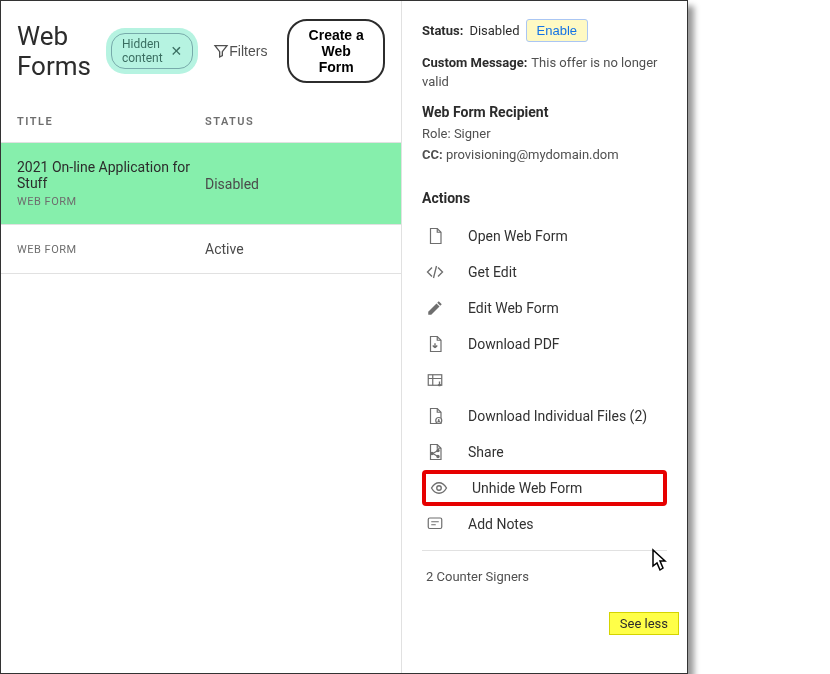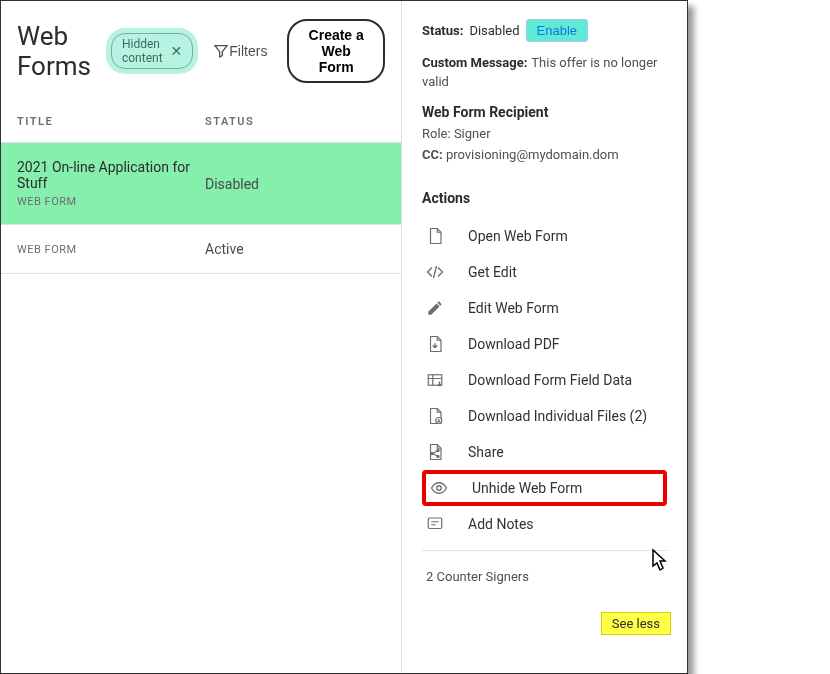--- a/index.html
+++ b/index.html
@@ -21,31 +21,31 @@
 .th-status { width:180px; }
 .row { display:flex; align-items:center; padding:16px 16px; border-bottom:1px solid #e1e1e1; }
 .row.selected { background:#86efac; }
 .row-left { flex:1; }
 .row-title { font-size:14px; color:#2c2c2c; margin-bottom:4px; }
 .row-sub { font-size:11px; letter-spacing:0.5px; color:#6e6e6e; }
 .row-status { width:180px; font-size:14px; color:#4b4b4b; }
 
 .side .kv { display:flex; gap:6px; font-size:13px; margin-bottom:10px; align-items:center; flex-wrap:wrap; }
 .side .kv b { font-weight:700; }
-.enable-btn { border:1px solid #aac6f3; color:#1473e6; padding:3px 10px; border-radius:3px; font-size:13px; background:#5eead4; cursor:pointer; }
+.enable-btn { border:1px solid #aac6f3; color:#1473e6; padding:3px 10px; border-radius:3px; font-size:13px; background:#fef9c3; cursor:pointer; }
 .msg-block .msg-label { font-size:13px; font-weight:700; }
 .msg-block .msg-text { font-size:13px; color:#505050; }
 .recip-label { font-size:14px; font-weight:700; margin-top:14px; margin-bottom:6px; }
 .role-line, .cc-line { font-size:13px; color:#505050; margin-bottom:6px; }
 .actions-label { font-size:14px; font-weight:700; margin:28px 0 12px 0; }
 .action-list { list-style:none; }
 .action-item { display:flex; align-items:center; gap:24px; padding:9px 4px; font-size:14px; color:#323232; cursor:pointer; }
 .action-item .icon { width:18px; height:18px; display:flex; align-items:center; justify-content:center; color:#6e6e6e; }
 .highlight-box { border:4px solid #e60000; border-radius:4px; padding:5px 4px; }
-.see-less { position:absolute; right:16px; bottom:38px; background:#ffff48; border:1px solid #d4d400; padding:3px 10px; font-size:13px; cursor:pointer; }
+.see-less { position:absolute; right:8px; bottom:38px; background:#ffff48; border:1px solid #d4d400; padding:3px 10px; font-size:13px; cursor:pointer; }
 .counter { font-size:13px; color:#505050; padding:18px 4px; border-top:1px solid #e1e1e1; margin-top:8px; }
 .cursor { position:absolute; left:644px; top:547px; pointer-events:none; }
 svg { display:block; }
 </style>
 </head>
 <body>
 
 <div class="frame">
 <div class="main">
   <div class="header-row">
@@ -147,21 +147,20 @@
           <span>Download PDF</span>
         </li>
         <li class="action-item">
           <span class="icon">
             <svg width="18" height="18" viewBox="0 0 24 24" fill="none" stroke="#6e6e6e" stroke-width="1.6">
               <rect x="3" y="5" width="18" height="14"></rect>
               <path d="M3 10h18M9 5v14"></path>
               <path d="M18 14v6m0 0l-2-2m2 2l2-2" stroke-width="1.8"></path>
             </svg>
           </span>
-          <span>Download Form Field Data</span>
         </li>
         <li class="action-item">
           <span class="icon">
             <svg width="18" height="18" viewBox="0 0 24 24" fill="none" stroke="#6e6e6e" stroke-width="1.6">
               <path d="M6 2h9l5 5v15H6z"></path>
               <path d="M15 2v5h5"></path>
               <circle cx="17" cy="18" r="4" fill="#fff"></circle>
               <path d="M17 16v4m0 0l-1.5-1.5M17 20l1.5-1.5" stroke-width="1.6"></path>
             </svg>
           </span>

